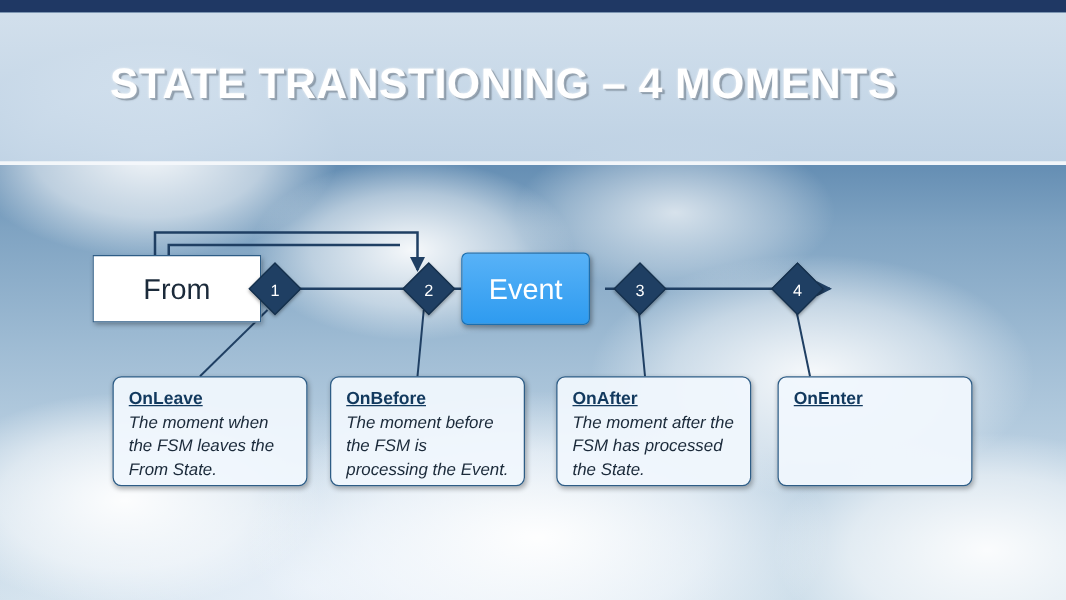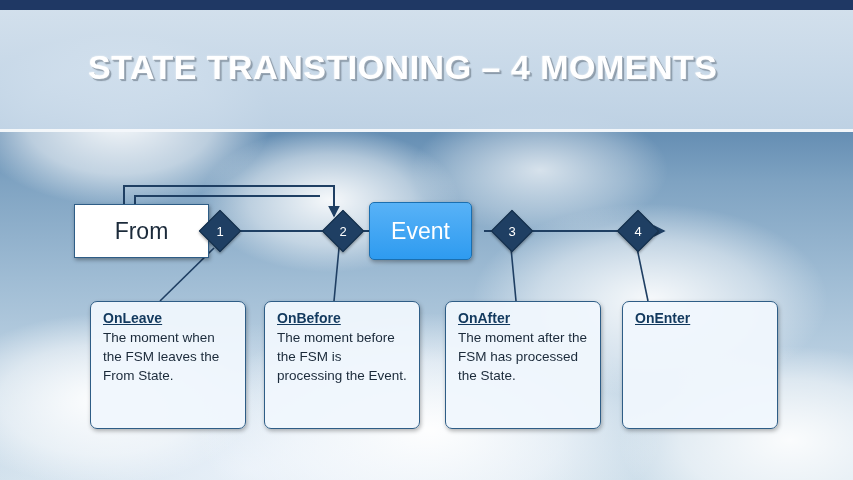--- a/index.html
+++ b/index.html
@@ -118,40 +118,41 @@
   .node-1 { left: 205px; top: 216px; }
   .node-2 { left: 328px; top: 216px; }
   .node-3 { left: 497px; top: 216px; }
   .node-4 { left: 623px; top: 216px; }
 
   
   .note {
     position: absolute;
     box-sizing: border-box;
     width: 156px;
-    height: 128px;
+    height: 88px;
     background: rgba(240,247,253,0.94);
     border: 1.3px solid #2e5d86;
     border-radius: 7px;
     padding: 8px 10px 6px 12px;
     box-shadow: 1px 2px 4px rgba(0,0,0,0.3);
   }
   .note .note-title {
     font-size: 14px;
     font-weight: bold;
     color: #12395e;
     text-decoration: underline;
     margin-bottom: 2px;
     display: block;
   }
   .note .note-body {
     font-size: 13.5px;
     line-height: 19px;
     color: #1b2a3a;
     display: block;
+    font-style: italic;
   }
   .note-1 { left: 90px;  top: 301px; }
   .note-2 { left: 264px; top: 301px; }
   .note-3 { left: 445px; top: 301px; }
   .note-4 { left: 622px; top: 301px; }
 </style>
 </head>
 <body>
 
 <div id="slide">

